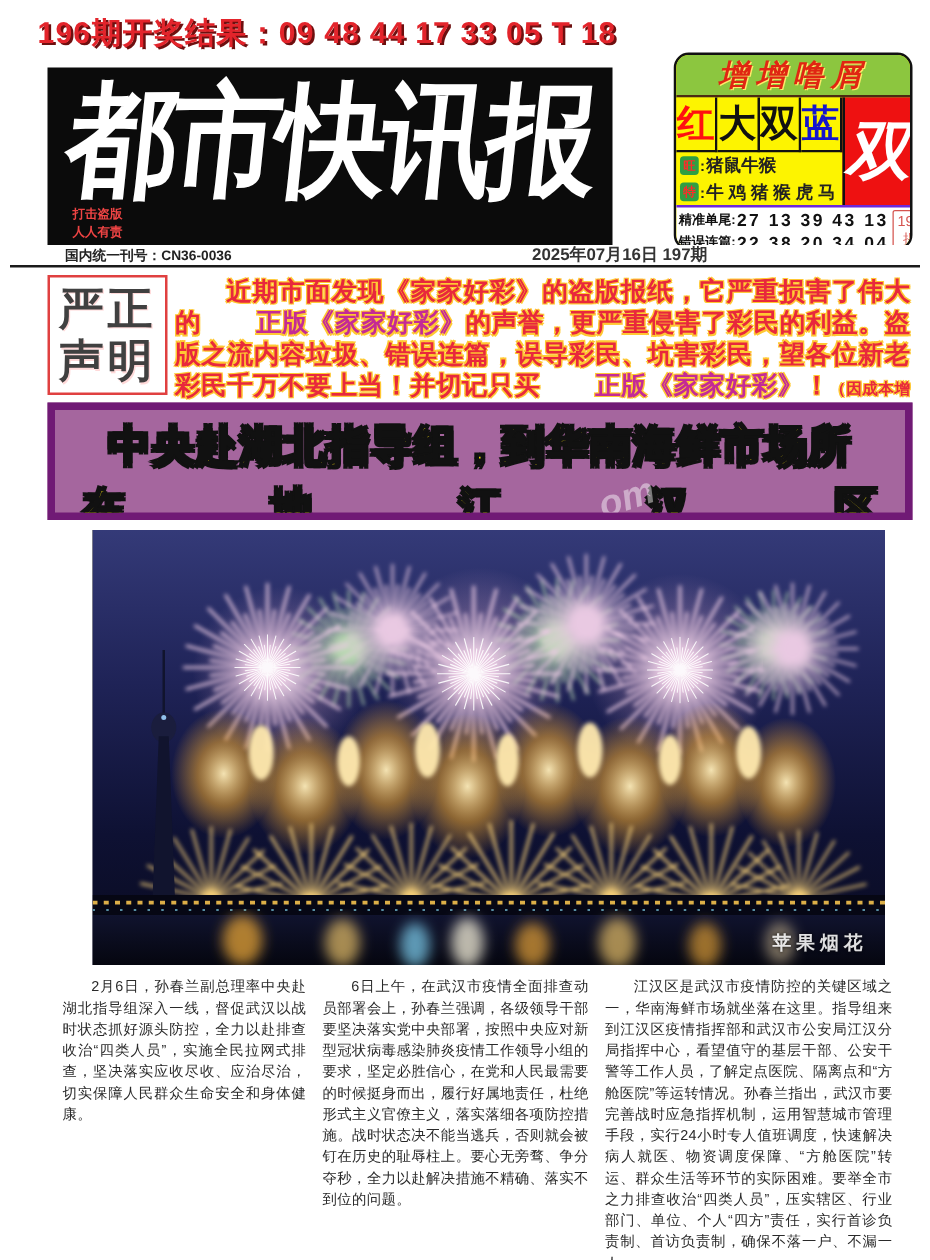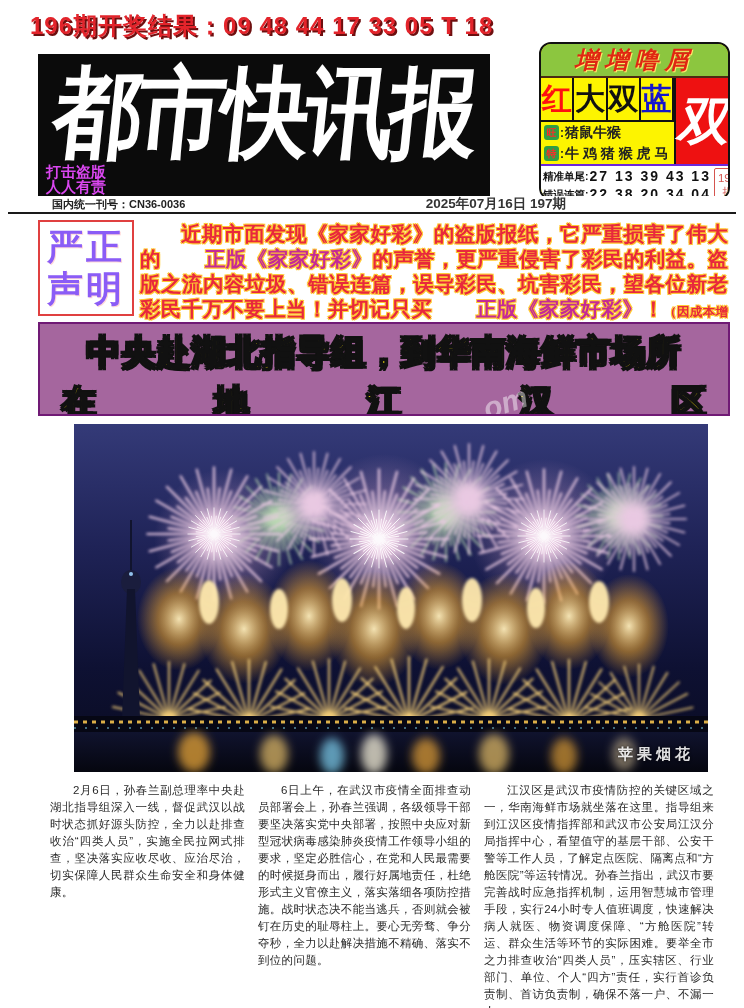--- a/index.html
+++ b/index.html
@@ -21,22 +21,22 @@
     position:absolute; left:30px; top:12px; width:452px; height:146px;
     background:#0b0b0b; overflow:hidden;
   }
   .paper-title {
     position:absolute; left:0; right:0; top:6px; text-align:center;
     color:#fff; font-size:88px; font-weight:900; line-height:1.2;
     transform:skewX(-6deg) scaleY(1.12); transform-origin:center;
     letter-spacing:-4px; white-space:nowrap;
   }
   .anti-piracy {
-    position:absolute; left:8px; bottom:6px; color:#d946ef;
-    font-size:15px; font-weight:bold; line-height:15px;
+    position:absolute; left:20px; bottom:6px; color:#ef4444;
+    font-size:10px; font-weight:bold; line-height:15px;
   }
 
   
   .side-panel {
     position:absolute; right:6px; top:0; width:191px; height:158px;
     border:2px solid #111; border-radius:12px; overflow:hidden; background:#fdf400;
     display:flex; flex-direction:column;
   }
   .sp-header {
     height:34px; background:#8cc63f; border-bottom:2px solid #4c2b12;
@@ -98,37 +98,37 @@
   .date { margin-left:auto; margin-right:170px; font-size:13.5px; color:#333; font-weight:bold; }
 
   
   .statement { position:absolute; top:220px; left:38px; width:692px; height:98px; display:flex; }
   .statement-box {
     width:96px; height:96px; border:2px solid #e04040; background:#fff;
     display:flex; flex-direction:column; align-items:center; justify-content:center;
     flex:0 0 auto;
   }
   .statement-box div {
-    font-size:36px; font-weight:900; color:#8b5cf6; line-height:42px; letter-spacing:3px;
+    font-size:36px; font-weight:900; color:#404040; line-height:42px; letter-spacing:3px;
     text-shadow:1px 1px 0 #ffd9d9;
   }
   .statement-text {
     flex:1 1 auto; padding:1px 2px 0 6px; text-indent:2em;
     font-size:20.5px; font-weight:900; line-height:25px; text-align:justify;
     color:#e8283c;
     text-shadow:1px 1px 0 #ffc832, -1px -1px 0 #ffc832, 1px -1px 0 #ffc832, -1px 1px 0 #ffc832;
     letter-spacing:0;
   }
   .statement-text .magenta { color:#c42a96;margin-left:44px; }
   .statement-text .note { font-size:12.5px; font-weight:bold; letter-spacing:0; }
 
   
   .banner {
     position:absolute; top:322px; left:38px; width:692px; height:94px;
-    background:#a5669e; border:2px solid #701a75; overflow:hidden;
+    background:#a5669e; border:6px solid #701a75; overflow:hidden;
   }
   .banner-line1 {
     margin-top:6px; padding:0 14px; text-align:center; white-space:nowrap;
     font-size:34px; font-weight:900; color:#ffe60a; letter-spacing:1px;
     -webkit-text-stroke:1.5px #111;
     text-shadow:2px 2px 0 #111, -2px -2px 0 #111, 2px -2px 0 #111, -2px 2px 0 #111;
   }
   .banner-line2 {
     margin-top:4px; padding:0 22px; display:flex; justify-content:space-between;
     font-size:34px; font-weight:900; color:#ffe60a;

